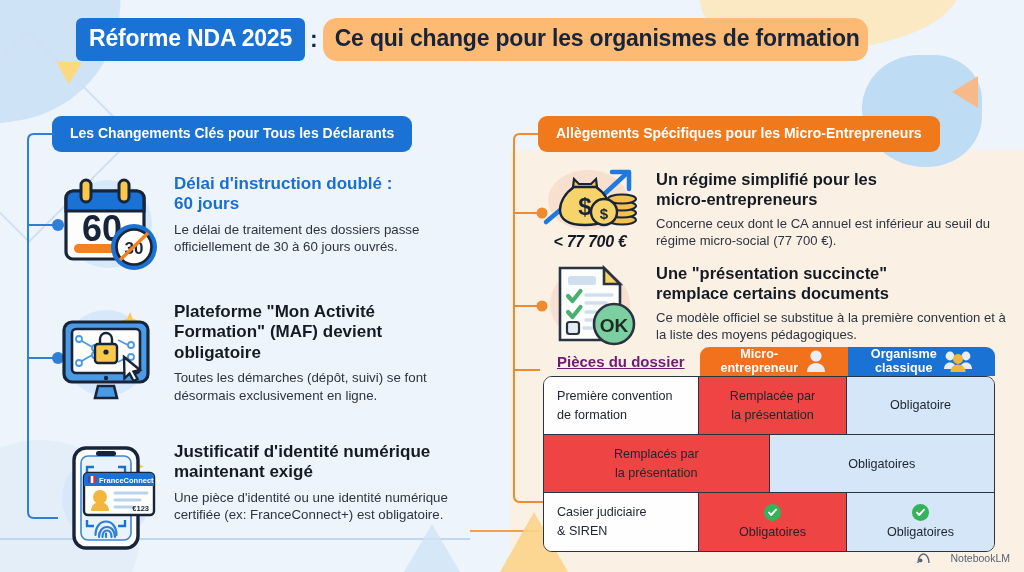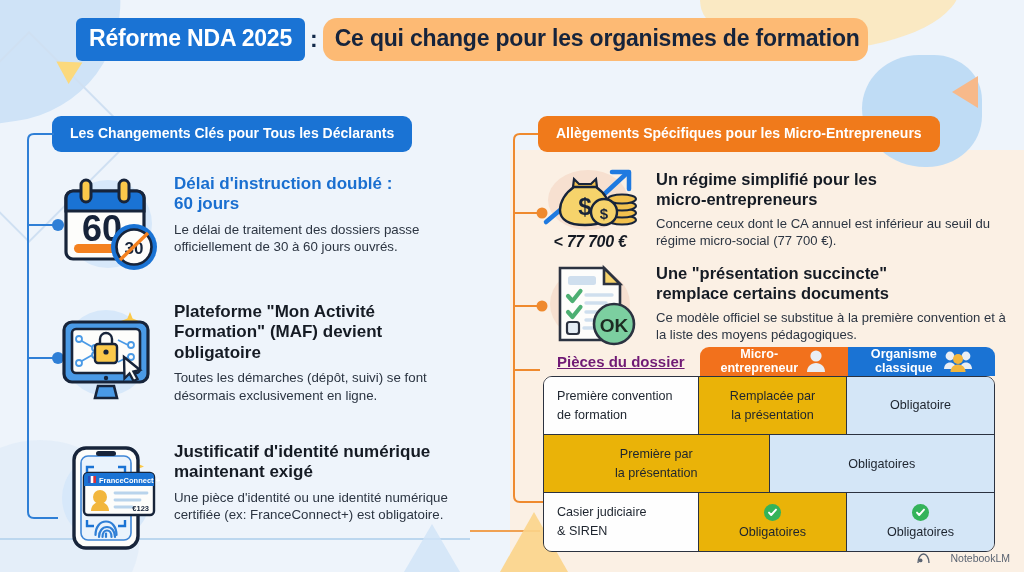--- a/index.html
+++ b/index.html
@@ -189,21 +189,21 @@
   .td {
     padding: 11px 8px; display: flex; align-items: center;
     justify-content: center; text-align: center; line-height: 1.28;
     flex-direction: column; gap: 3px;
   }
   .td.name {
     flex: 0 0 155px; justify-content: flex-start; align-items: flex-start;
     text-align: left; background: #fefefe; padding-left: 13px;
     border-right: 1.5px solid #2b3240;
   }
-  .td.micro { flex: 1; background: #eab308; border-right: 1.5px solid #2b3240; }
+  .td.micro { flex: 1; background: #ef4444; border-right: 1.5px solid #2b3240; }
   .td.classic { flex: 1; background: #d4e6f7; }
 
   .check {
     width: 17px; height: 17px; border-radius: 50%;
     background: #34b35a; display: inline-flex;
     align-items: center; justify-content: center;
   }
   .check svg { display: block; }
 
   
@@ -470,21 +470,21 @@
           <span>Remplacée par</span>
           <span>la présentation</span>
         </div>
         <div class="td classic">
           <span>Obligatoire</span>
         </div>
       </div>
 
       <div class="trow">
         <div class="td micro">
-          <span>Première par</span>
+          <span>Remplacés par</span>
           <span>la présentation</span>
         </div>
         <div class="td classic">
           <span>Obligatoires</span>
         </div>
       </div>
 
       <div class="trow">
         <div class="td name">
           <span>Casier judiciaire</span>

